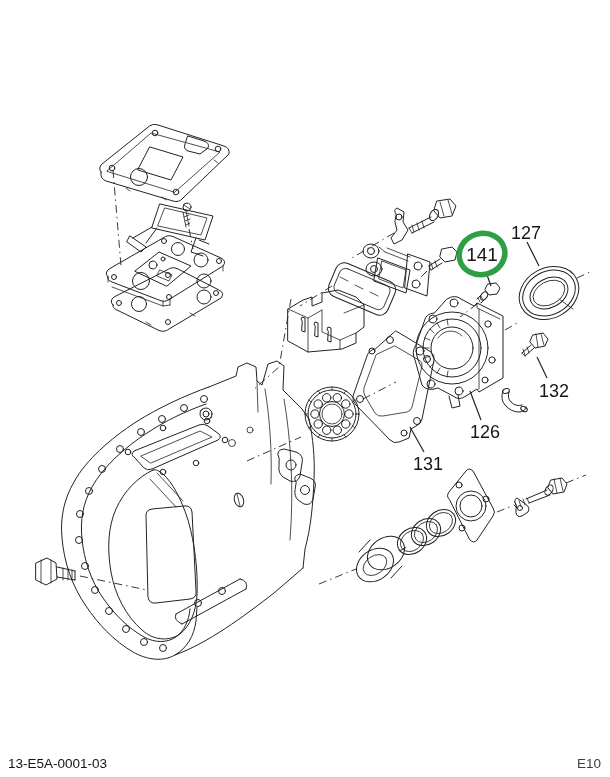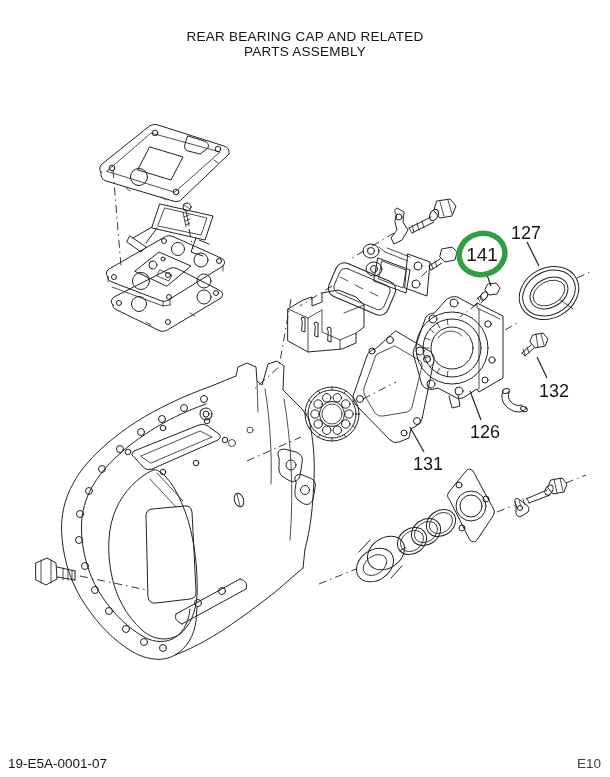--- a/index.html
+++ b/index.html
@@ -15,24 +15,20 @@
   .dash{stroke:#232323;fill:none;stroke-width:.9;stroke-dasharray:8 4 1.5 4;}
   .lbl{font-family:"Liberation Sans",sans-serif;font-size:18px;fill:#161616;stroke:none;}
   .lbl-big{font-size:19px;text-anchor:middle;}
   .leader{stroke:#232323;stroke-width:1.2;fill:none;}
 </style>
 </head>
 <body>
 
 <div class="page">
 
-  <div class="title">
-    <div>REAR BEARING CAP AND RELATED</div>
-    <div>PARTS ASSEMBLY</div>
-  </div>
 
   <svg class="art" viewBox="0 0 610 777">
 
     <g class="ink">
       <path d="M101,172 Q98,168 102,164 L147,128 Q152,123 158,125 L224,146 Q230,148 229,154 L183,198 Q179,203 173,201 L106,181 Q100,179 101,172 Z"></path>
       <path d="M107,171 L151,133 L220,152 L175,192 Z" class="thin"></path>
       <path d="M150,147 L183,157 L171,180 L138,170 Z"></path>
       <circle cx="139" cy="177" r="8.5"></circle>
       <path d="M188,136 L204,141 Q210,143 208,148 L200,154 L188,151 Q183,149 185,144 Z"></path>
       <circle cx="112" cy="168" r="2.8"></circle>
@@ -332,15 +328,15 @@
       <ellipse cx="482" cy="254" rx="23" ry="20.5" transform="rotate(-14 482 254)" fill="none" stroke-width="5.5" stroke="#2f9e44"></ellipse>
 
       <text class="lbl lbl-big" x="482" y="261">141</text>
       <text class="lbl" x="511" y="239">127</text>
       <text class="lbl" x="539" y="397">132</text>
       <text class="lbl" x="470" y="438">126</text>
       <text class="lbl" x="413" y="470">131</text>
     </g>
   </svg>
 
-  <div class="footer-left">19-E5A-0001-07</div>
+  <div class="footer-left">13-E5A-0001-03</div>
   <div class="footer-right">E10</div>
 </div>
 
 </body></html>

